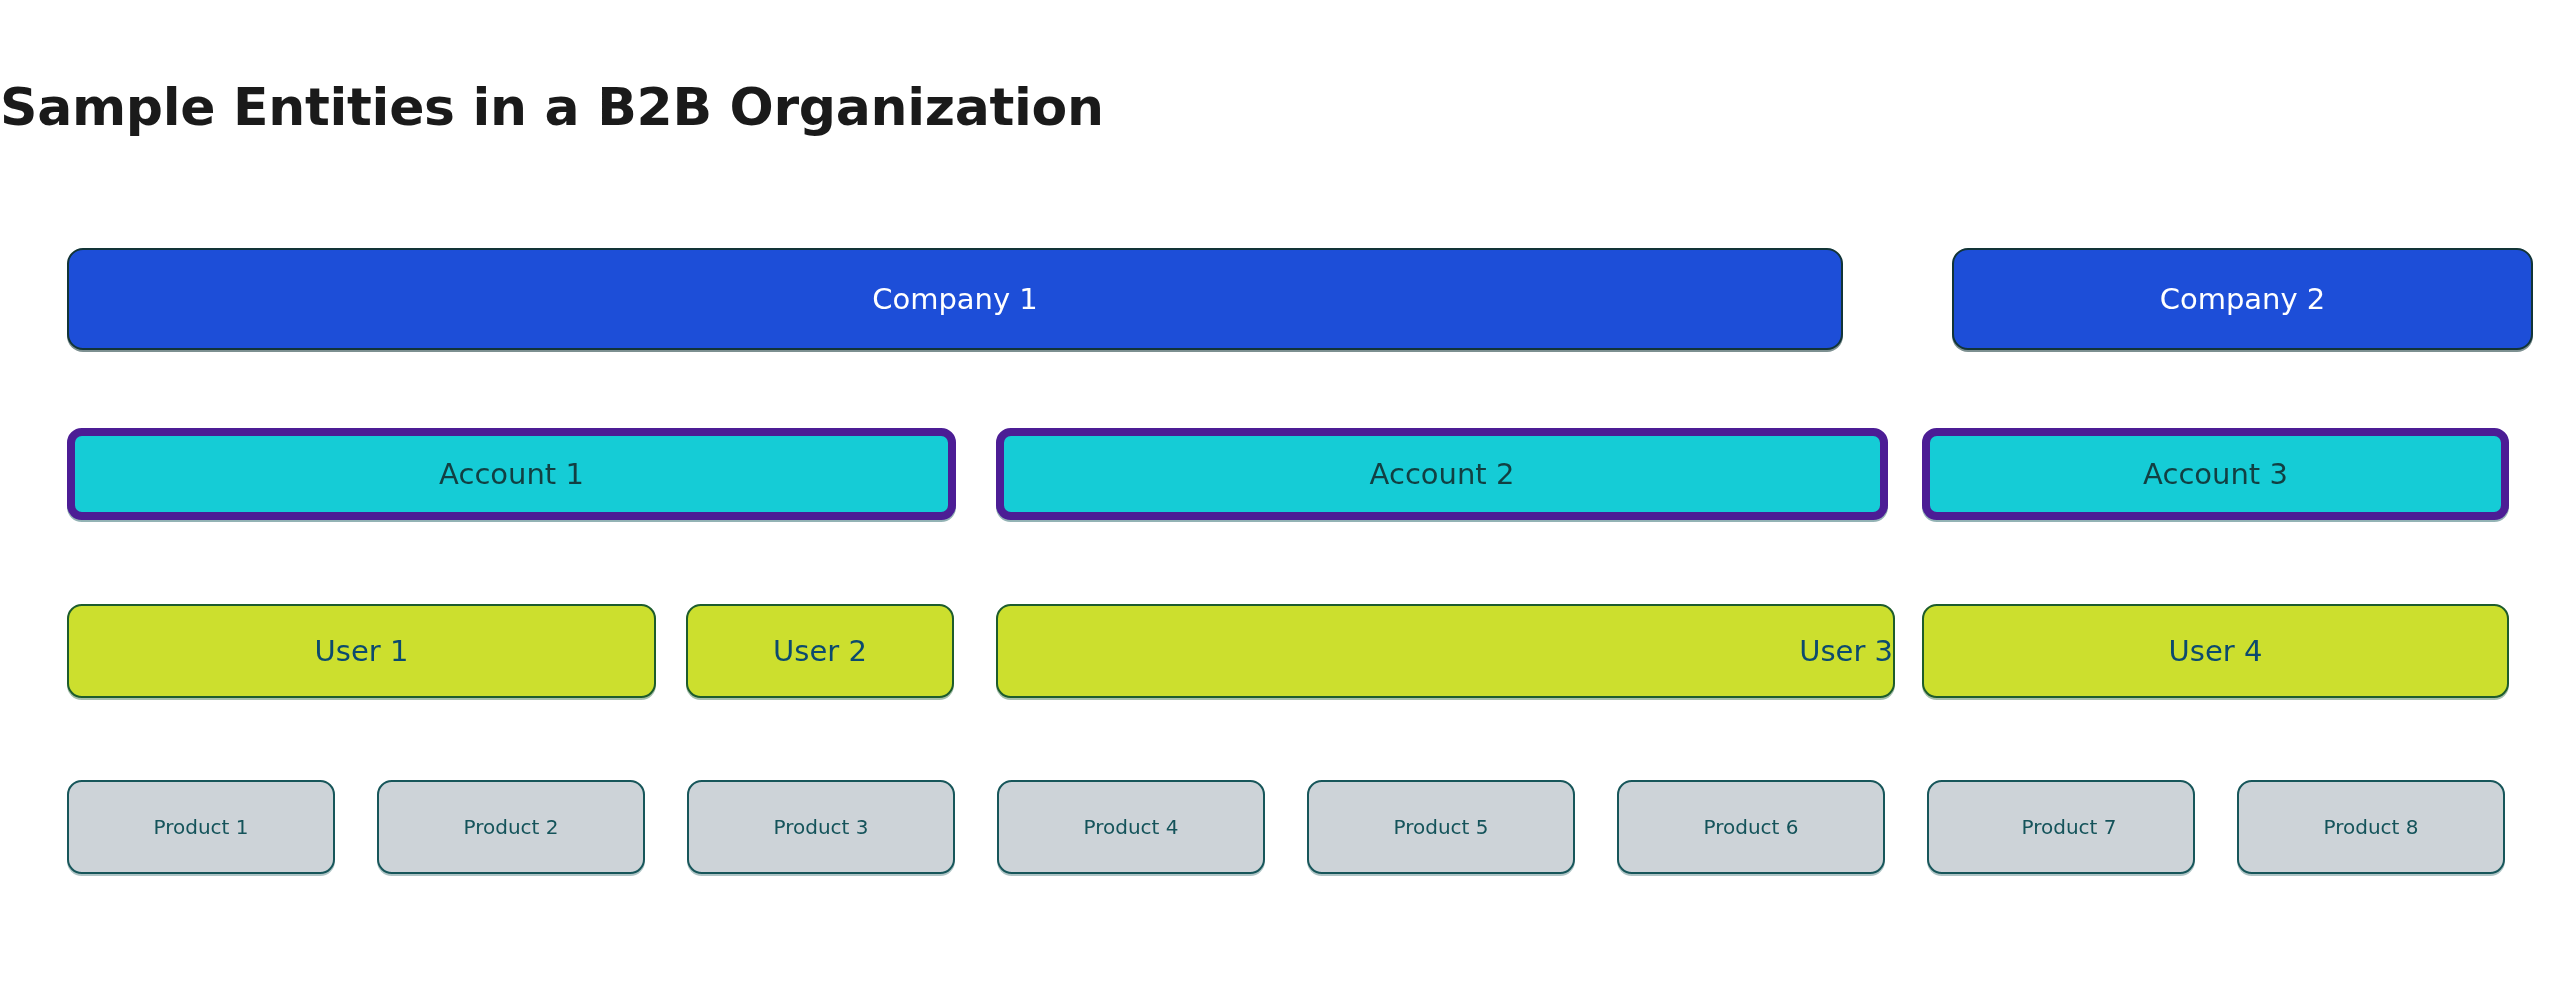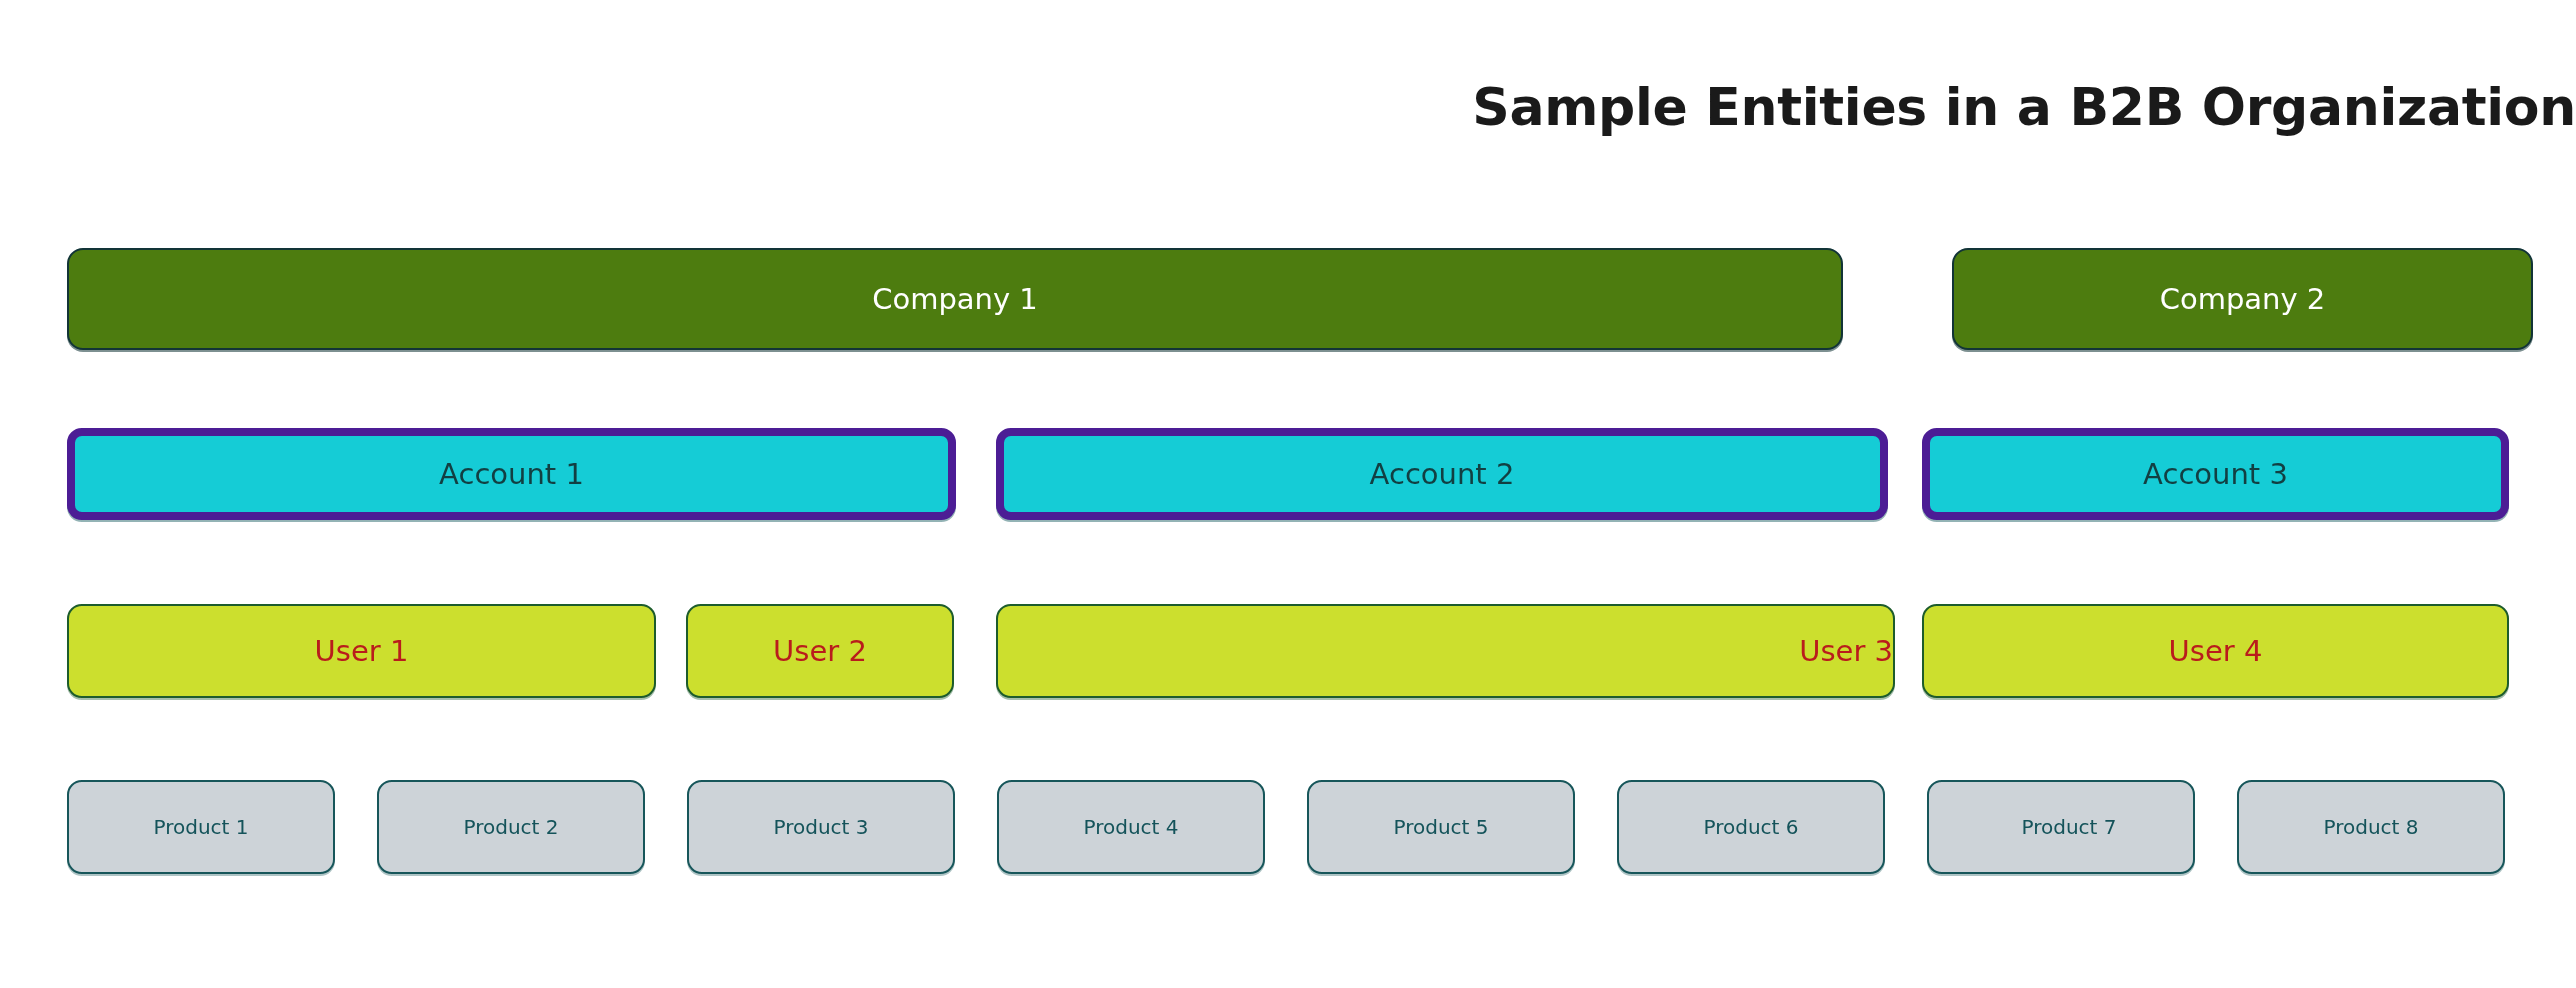--- a/index.html
+++ b/index.html
@@ -19,21 +19,21 @@
     height: 988px;
     background: #ffffff;
   }
 
   
   .title {
     position: absolute;
     top: 79px;
     left: 0;
     width: 2576px;
-    text-align: right;
+    text-align: left;
     font-size: 52px;
     font-weight: 700;
     color: #1a1a1a;
     letter-spacing: -0.3px;
     line-height: 1.1;
   }
 
   
   .row {
     position: absolute;
@@ -57,21 +57,21 @@
     border-radius: 13.4px;
     font-size: 29px;
     font-weight: 400;
     white-space: nowrap;
     overflow: hidden;
     flex: 0 0 auto;
   }
 
   
   .node-company {
-    background: #4d7c0f;
+    background: #1d4ed8;
     border: 2px solid #123437;
     color: #ffffff;
     border-radius: 16px;
     height: 102px;
     box-shadow: 0 2px 0 rgba(18,52,55,0.55);
   }
 
   
   .node-account {
     background: #15ccd6;
@@ -79,21 +79,21 @@
     color: #123f42;
     border-radius: 14.8px;
     height: 92px;
     box-shadow: 0 2px 0 rgba(15,86,92,0.45);
   }
 
   
   .node-user {
     background: #ccdf2e;
     border: 2px solid #1d5c2c;
-    color: #b91c1c;
+    color: #0c4a6e;
     border-radius: 14.8px;
     height: 94px;
     box-shadow: 0 2px 0 rgba(29,92,44,0.40);
   }
 
   
   .node-product {
     background: #cdd3d8;
     border: 2px solid #17565a;
     color: #14535a;

